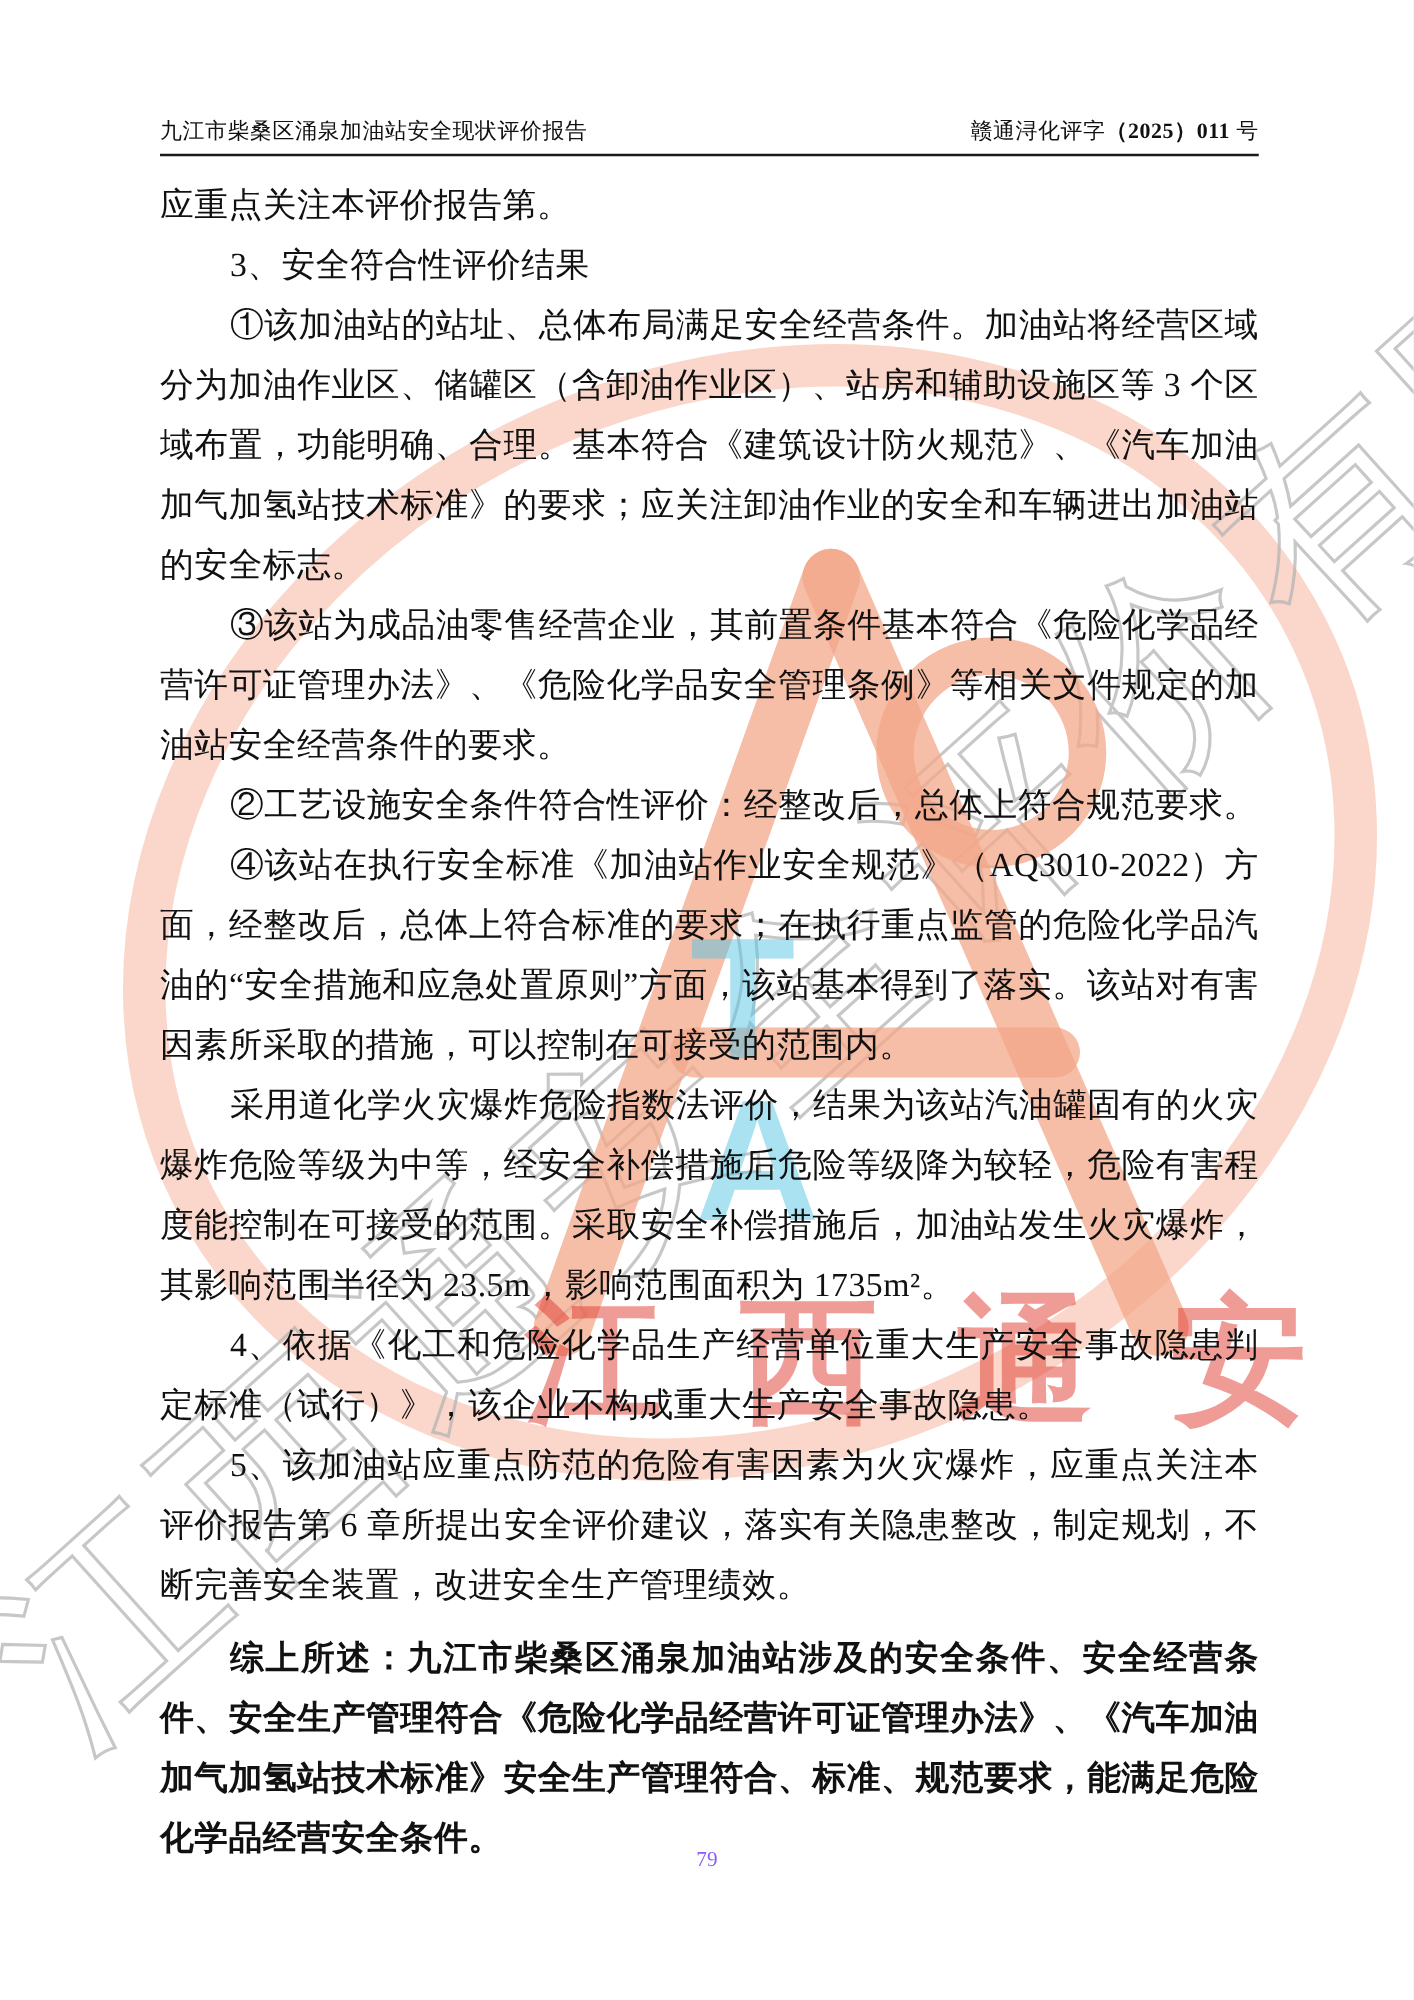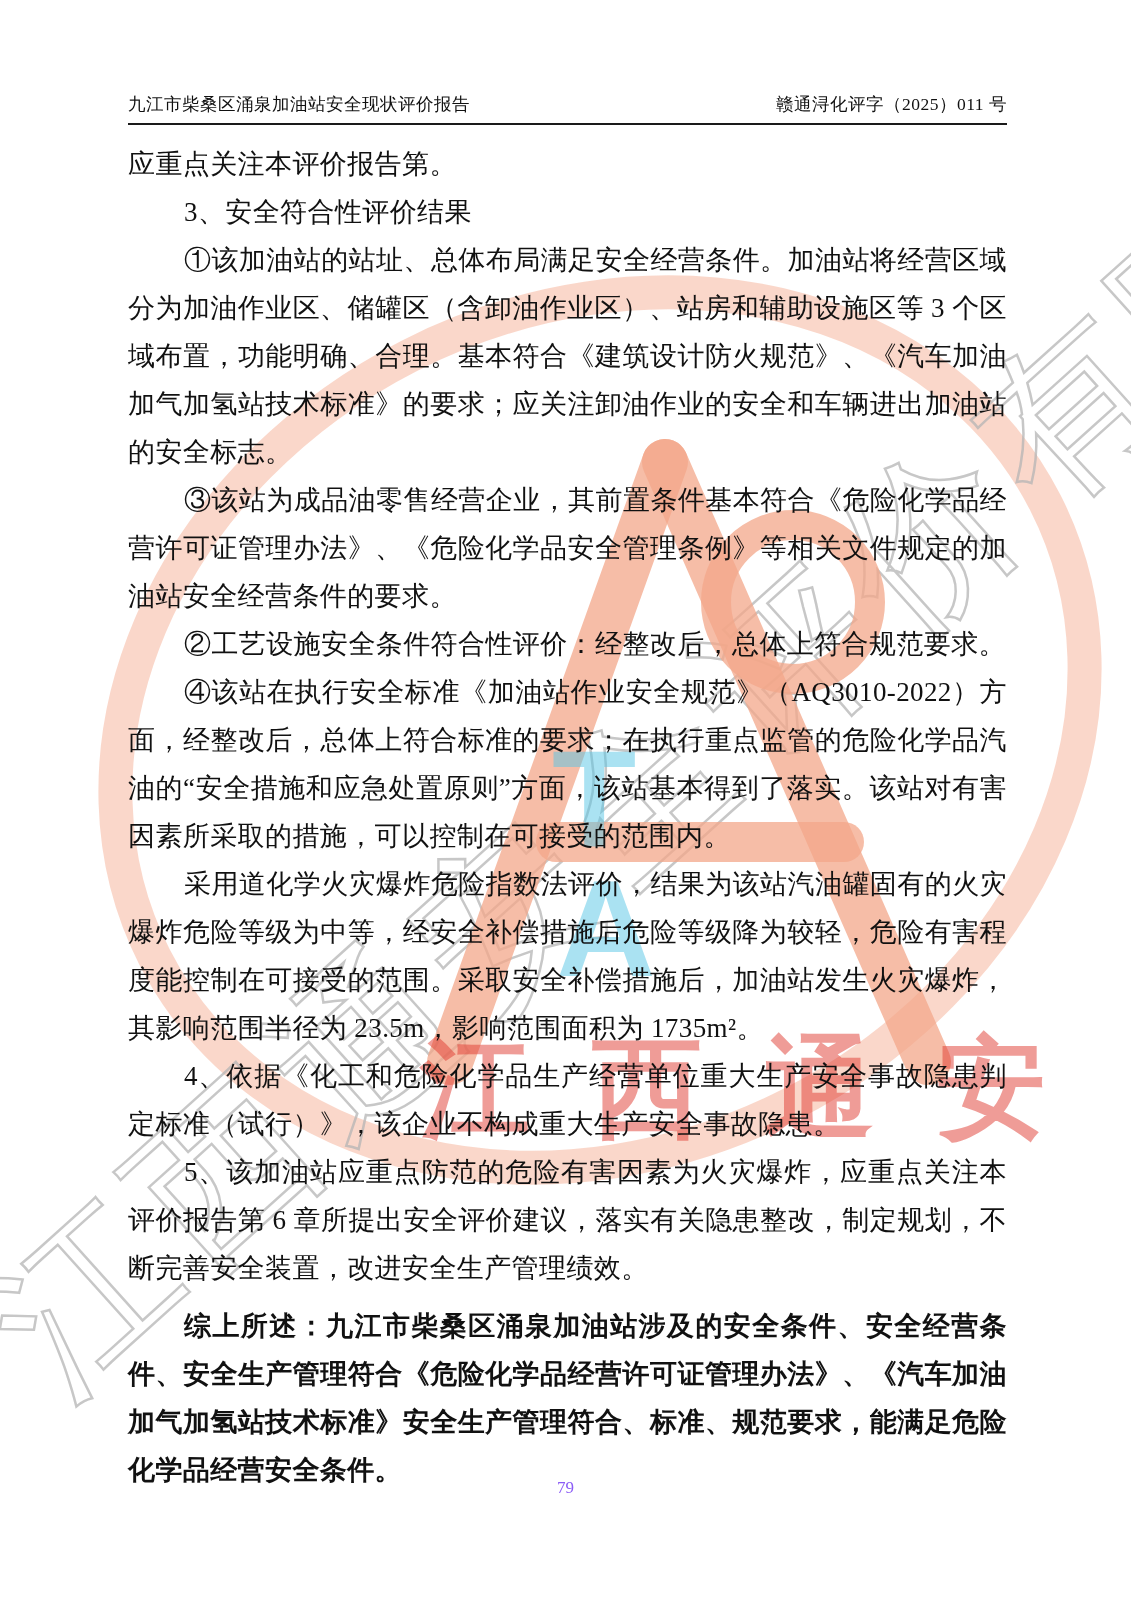--- a/index.html
+++ b/index.html
@@ -27,21 +27,21 @@
     left: 128px; right: 124px; top: 92px;
     z-index: 2;
     display: flex;
     justify-content: space-between;
     align-items: flex-end;
     font-size: 17.5px;
     padding-bottom: 7px;
     border-bottom: 2px solid #1a1a1a;
     letter-spacing: 0.5px;
   }
-  .header .doc-number .num { font-weight: normal; }
+  .header .doc-number .num { font-weight: bold; }
   
   .content {
     position: absolute;
     left: 128px; right: 124px; top: 140px;
     z-index: 2;
   }
   .content p {
     margin: 0;
     font-size: 27px;
     line-height: 48px;

